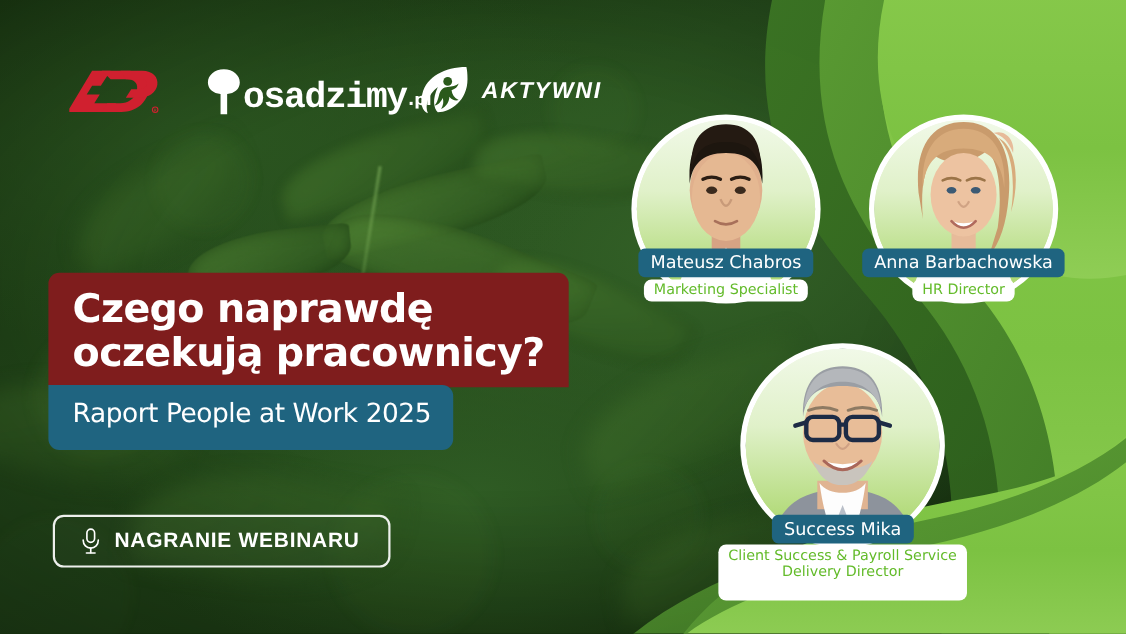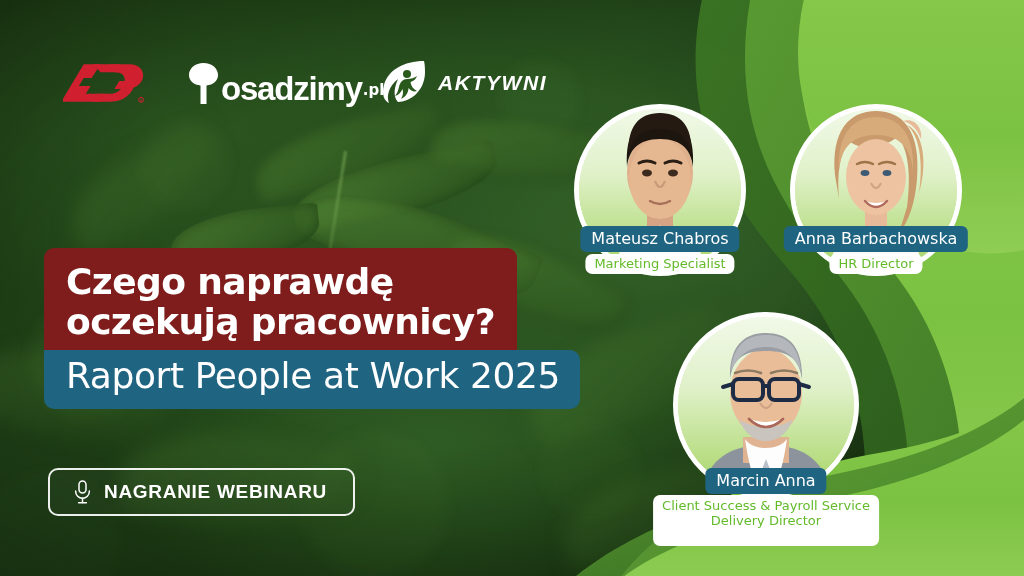--- a/index.html
+++ b/index.html
@@ -39,21 +39,21 @@
   
   .swoosh{ position:absolute; right:0; top:0; width:470px; height:576px; }
 
   
   .logobar{ position:absolute; left:0; top:55px; width:600px; height:62px; }
   .logo-adp{ position:absolute; left:62px; top:5px; width:84px; height:46px; }
   .logo-pos{ position:absolute; left:186px; top:7px; display:flex; align-items:flex-end; }
   .pos-mark{ position:relative; width:34px; height:42px; margin-right:1px; }
   .pos-word{
     color:#fff; font-size:33px; font-weight:bold; letter-spacing:-1.2px;
-    line-height:31px; font-family:Liberation Sans, sans-serif;
+    line-height:31px; font-family:Liberation Mono, monospace;
   }
   .pos-tld{ color:#fff; font-size:15px; font-weight:bold; line-height:28px; margin-left:1px;
     font-family:"DejaVu Sans", sans-serif; }
   .logo-akt{ position:absolute; left:380px; top:3px; display:flex; align-items:center; }
   .akt-leaf{ width:48px; height:48px; margin-right:10px; }
   .akt-txt{ display:flex; flex-direction:column; justify-content:center; }
   .akt-l1{ color:#fff; font-size:21px; font-weight:bold; font-style:italic; letter-spacing:1.6px; line-height:25px; }
   .akt-l2{ color:#fff; font-size:22px; letter-spacing:.3px; line-height:24px;
     font-family:"DejaVu Sans", sans-serif; }
 
@@ -62,21 +62,21 @@
   .title-a{
     background:#7f1d1d; color:#fff;
     font-size:36px; font-weight:bold; line-height:40px; letter-spacing:-.6px;
     padding:14px 22px 10px 22px;
     border-radius:10px 10px 0 0;
     display:inline-block; white-space:pre-line;
     font-family:"DejaVu Sans", sans-serif;
   }
   .title-b{
     background:#1f6480; color:#fff;
-    font-size:36px; font-weight:normal; line-height:42px; letter-spacing:-.4px;
+    font-size:24px; font-weight:normal; line-height:42px; letter-spacing:-.4px;
     padding:5px 20px 12px 22px;
     border-radius:0 10px 10px 10px;
     display:inline-block; white-space:nowrap;
     margin-top:-2px;
     font-family:"DejaVu Sans", sans-serif;
   }
   .title-row{ display:block; }
 
   
   .cta{
@@ -324,17 +324,17 @@
             <line x1="128" y1="97" x2="138" y2="100" stroke="#1d2b45" stroke-width="4" stroke-linecap="round"></line>
             <path d="M64 86 Q77 81 90 86" stroke="#8d7a63" stroke-width="2.6" fill="none" stroke-linecap="round"></path>
             <path d="M100 86 Q113 81 126 86" stroke="#8d7a63" stroke-width="2.6" fill="none" stroke-linecap="round"></path>
             <path d="M89 116 Q95 126 101 116" stroke="#cfa184" stroke-width="2" fill="none"></path>
             <path d="M78 132 Q95 146 112 132 Q95 138 78 132 Z" fill="#ffffff"></path>
             <path d="M78 132 Q95 148 112 132" stroke="#a9675a" stroke-width="2.6" fill="none" stroke-linecap="round"></path>
           </g>
         </svg>
       </div>
     </div>
-    <div class="name-badge" style="top:156px;">Marcin Anna</div>
+    <div class="name-badge" style="top:156px;">Success Mika</div>
     <div class="role-badge two" style="top:183px;"><span>Client Success &amp; Payroll Service</span><br><span>Delivery Director</span></div>
   </div>
 
 </div>
 
 </body></html>

